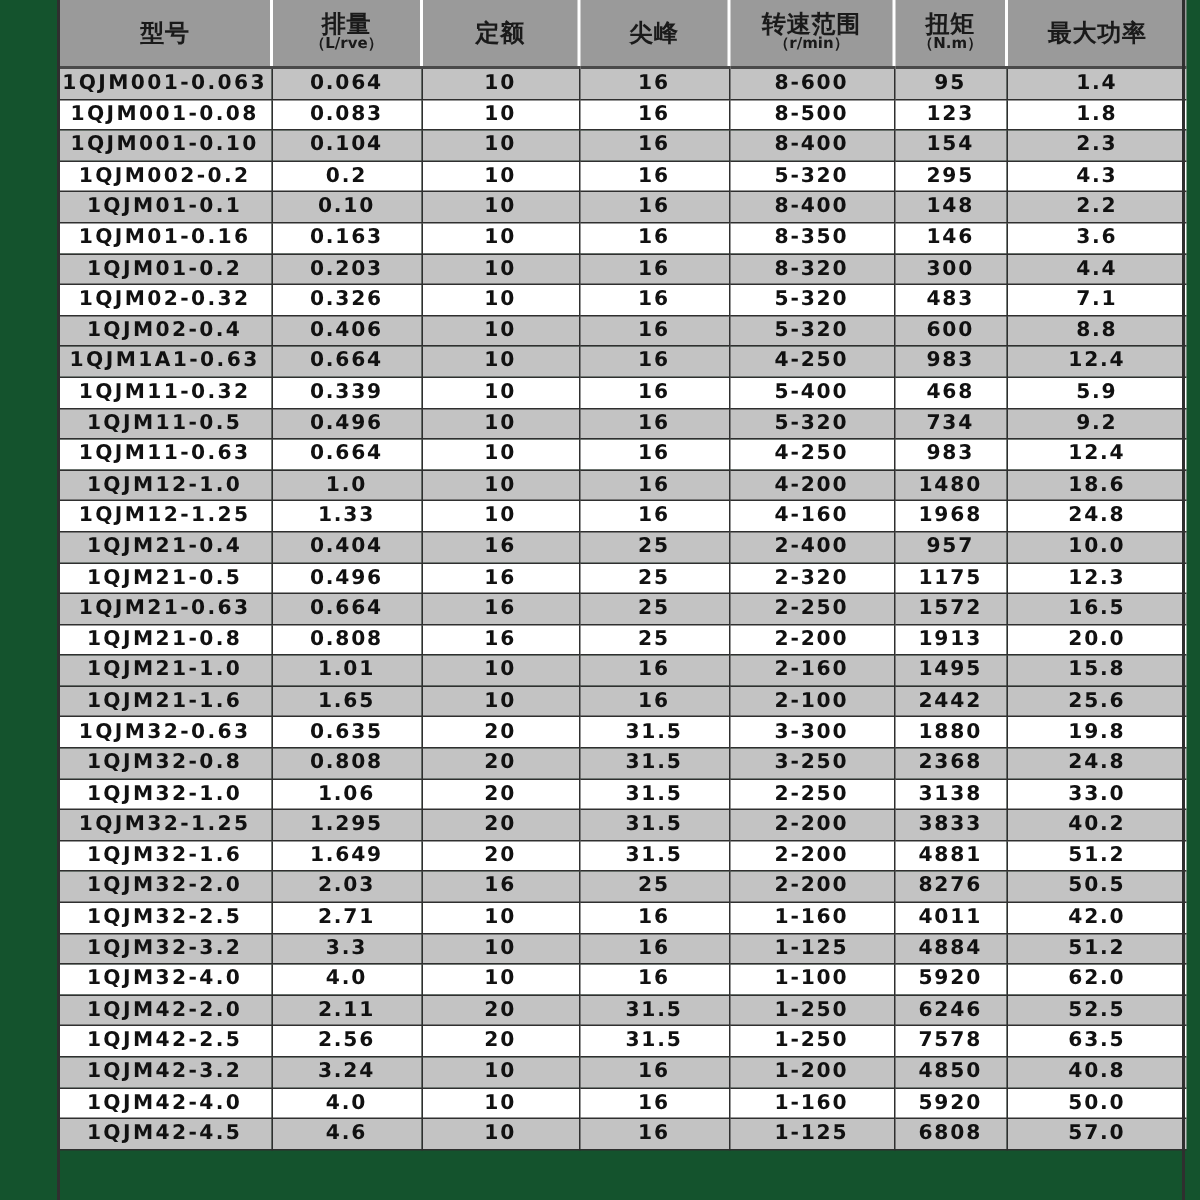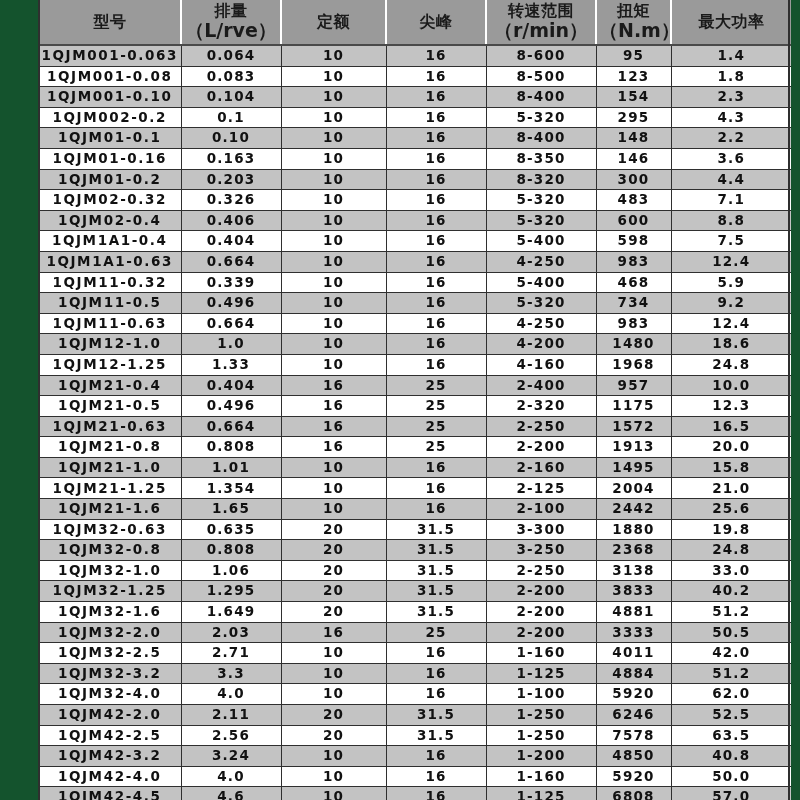--- a/index.html
+++ b/index.html
@@ -54,21 +54,21 @@
     border-bottom: 2px solid #4a4a4a;
     padding: 0 2px;
     line-height: 1.06;
     letter-spacing: 0.5px;
     white-space: nowrap;
   }
   thead th:first-child { border-left: 2px solid #ffffff; }
   thead th:last-child  { border-right: 0; }
 
   thead th .hdr-l1 { display: block; }
-  thead th .hdr-l2 { display: block; font-size: 19px; letter-spacing: 0px; }
+  thead th .hdr-l2 { display: block; font-size: 10px; letter-spacing: 0px; }
 
   tbody td {
     height: 19.6px;
     font-size: 13.5px;
     font-weight: bold;
     text-align: center;
     vertical-align: middle;
     border-top: 1.6px solid #2f2f2f;
     border-bottom: 1.6px solid #2f2f2f;
     border-left: 1.6px solid #2f2f2f;
@@ -177,21 +177,21 @@
           <td class="model">1QJM001-0.10</td>
           <td>0.104</td>
           <td>10</td>
           <td>16</td>
           <td>8-400</td>
           <td>154</td>
           <td>2.3</td>
         </tr>
         <tr class="plain">
           <td class="model">1QJM002-0.2</td>
-          <td>0.1</td>
+          <td>0.2</td>
           <td>10</td>
           <td>16</td>
           <td>5-320</td>
           <td>295</td>
           <td>4.3</td>
         </tr>
         <tr class="shade">
           <td class="model">1QJM01-0.1</td>
           <td>0.10</td>
           <td>10</td>
@@ -228,29 +228,20 @@
           <td>7.1</td>
         </tr>
         <tr class="shade">
           <td class="model">1QJM02-0.4</td>
           <td>0.406</td>
           <td>10</td>
           <td>16</td>
           <td>5-320</td>
           <td>600</td>
           <td>8.8</td>
-        </tr>
-        <tr class="plain">
-          <td class="model">1QJM1A1-0.4</td>
-          <td>0.404</td>
-          <td>10</td>
-          <td>16</td>
-          <td>5-400</td>
-          <td>598</td>
-          <td>7.5</td>
         </tr>
         <tr class="shade">
           <td class="model">1QJM1A1-0.63</td>
           <td>0.664</td>
           <td>10</td>
           <td>16</td>
           <td>4-250</td>
           <td>983</td>
           <td>12.4</td>
         </tr>
@@ -337,29 +328,20 @@
         </tr>
         <tr class="shade">
           <td class="model">1QJM21-1.0</td>
           <td>1.01</td>
           <td>10</td>
           <td>16</td>
           <td>2-160</td>
           <td>1495</td>
           <td>15.8</td>
         </tr>
-        <tr class="plain">
-          <td class="model">1QJM21-1.25</td>
-          <td>1.354</td>
-          <td>10</td>
-          <td>16</td>
-          <td>2-125</td>
-          <td>2004</td>
-          <td>21.0</td>
-        </tr>
         <tr class="shade">
           <td class="model">1QJM21-1.6</td>
           <td>1.65</td>
           <td>10</td>
           <td>16</td>
           <td>2-100</td>
           <td>2442</td>
           <td>25.6</td>
         </tr>
         <tr class="plain">
@@ -406,21 +388,21 @@
           <td>2-200</td>
           <td>4881</td>
           <td>51.2</td>
         </tr>
         <tr class="shade">
           <td class="model">1QJM32-2.0</td>
           <td>2.03</td>
           <td>16</td>
           <td>25</td>
           <td>2-200</td>
-          <td>3333</td>
+          <td>8276</td>
           <td>50.5</td>
         </tr>
         <tr class="plain">
           <td class="model">1QJM32-2.5</td>
           <td>2.71</td>
           <td>10</td>
           <td>16</td>
           <td>1-160</td>
           <td>4011</td>
           <td>42.0</td>

